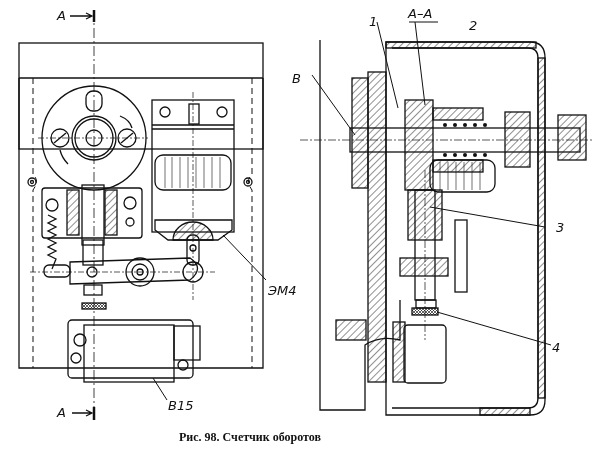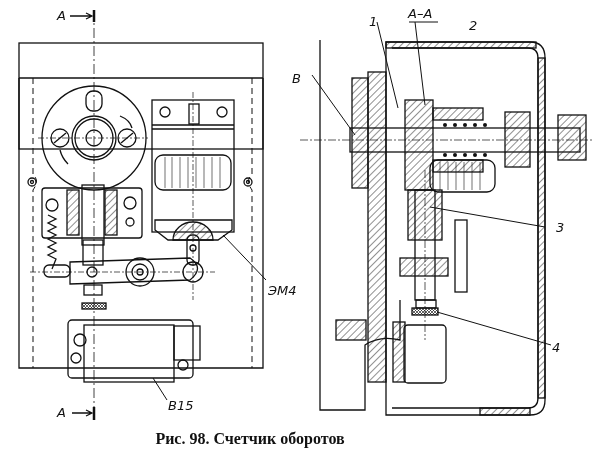--- a/index.html
+++ b/index.html
@@ -1,19 +1,19 @@
 <!DOCTYPE html>
 <html><head>
 <meta charset="utf-8">
 <style>
   html,body{margin:0;padding:0;background:#fff;}
   body{width:600px;height:457px;position:relative;overflow:hidden;font-family:"Liberation Serif",serif;}
   svg{position:absolute;left:0;top:0;}
   .lbl{font-family:"DejaVu Sans",sans-serif;font-style:italic;font-size:13px;fill:#111;}
-  .cap{position:absolute;left:0;width:500px;top:430px;text-align:center;font-family:"Liberation Serif",serif;font-weight:bold;font-size:16px;color:#111;}
+  .cap{position:absolute;left:0;width:500px;top:430px;text-align:center;font-family:"Liberation Serif",serif;font-weight:bold;font-size:12px;color:#111;}
 </style>
 </head>
 <body>
 
 <svg width="600" height="457" viewBox="0 0 600 457">
   <defs>
     <pattern id="hatch" width="5" height="5" patternUnits="userSpaceOnUse" patternTransform="rotate(45)">
       <line x1="0" y1="0" x2="0" y2="5" stroke="#222" stroke-width="1"></line>
     </pattern>
     <pattern id="knurl" width="3" height="3" patternUnits="userSpaceOnUse">

